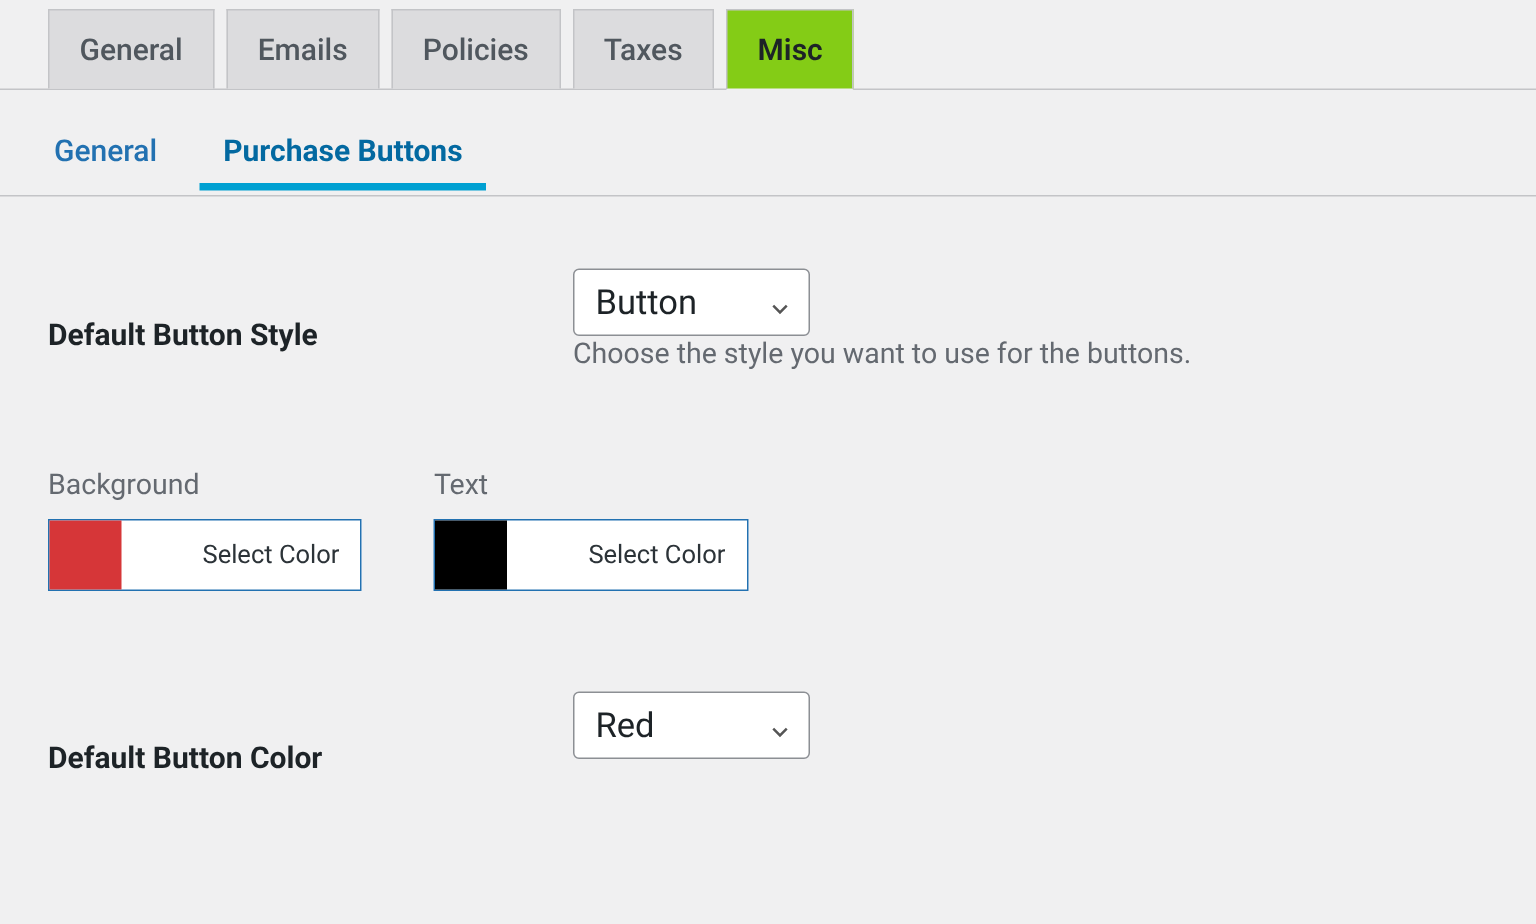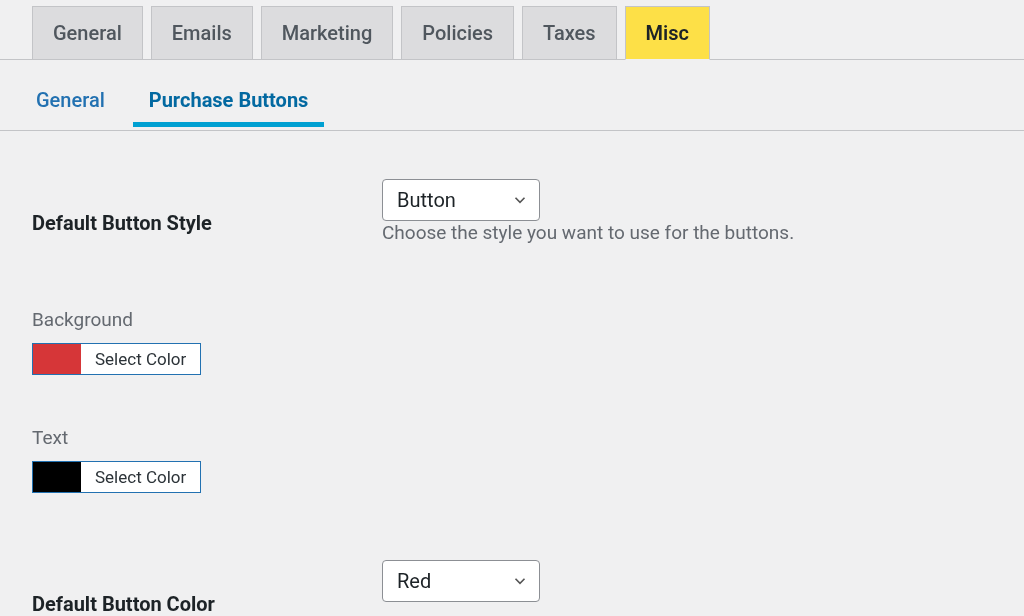--- a/index.html
+++ b/index.html
@@ -24,21 +24,21 @@
       color: #50575e;
       border: 1px solid #c3c4c7;
       border-bottom: none;
       padding: 14px 20px;
       font-size: 20px;
       font-weight: 500;
       cursor: pointer;
       margin-top: 6px;
     }
     .main-tab.active {
-      background: #fde047;
+      background: #84cc16;
       color: #1d2327;
       font-weight: 600;
       border-bottom: 1px solid #f0f0f1;
       margin-bottom: -1px;
     }
 
     .sub-tabs {
       display: flex;
       gap: 36px;
       padding: 22px 32px 4px 32px;
@@ -85,81 +85,80 @@
     }
     .form-control-area {
       flex: 1;
     }
 
     .select-wrap {
       background: #fff;
       border: 1px solid #8c8f94;
       border-radius: 4px;
       display: inline-flex;
-      align-items: center;
+      align-items: flex-end;
       justify-content: space-between;
       padding: 8px 10px 8px 14px;
       min-width: 158px;
       cursor: pointer;
-      font-size: 20px;
+      font-size: 23px;
       color: #1d2327;
     }
     .chevron-down {
       width: 18px;
       height: 18px;
       fill: none;
       stroke: #555;
       stroke-width: 2.2;
     }
 
     .help-text {
       margin-top: 0;
       font-size: 19px;
       color: #646970;
     }
 
     .color-group {
       display: flex;
       gap: 48px;
-      flex-direction: column;
     }
     .color-sub-label {
       font-size: 19px;
       color: #646970;
       margin-bottom: 12px;
       display: block;
     }
     .color-picker {
       display: inline-flex;
       align-items: stretch;
       border: 1px solid #2271b1;
       background: #fff;
       cursor: pointer;
-      height: 32px;
+      height: 48px;
+      gap: 40px;
     }
     .color-swatch {
       width: 48px;
     }
     .swatch-red { background: #d63638; }
     .swatch-black { background: #000; }
     .color-picker-label {
       display: inline-flex;
       align-items: center;
       padding: 0 14px;
       font-size: 17px;
       color: #2c3338;
     }
   </style>
 </head>
 <body>
 
 <div class="main-tabs">
   <div class="main-tab">General</div>
   <div class="main-tab">Emails</div>
-  <div class="main-tab">Marketing</div>
   <div class="main-tab">Policies</div>
   <div class="main-tab">Taxes</div>
   <div class="main-tab active">Misc</div>
 </div>
 
 <div class="sub-tabs">
   <div class="sub-tab">General</div>
   <div class="sub-tab active">Purchase Buttons</div>
 </div>
 

